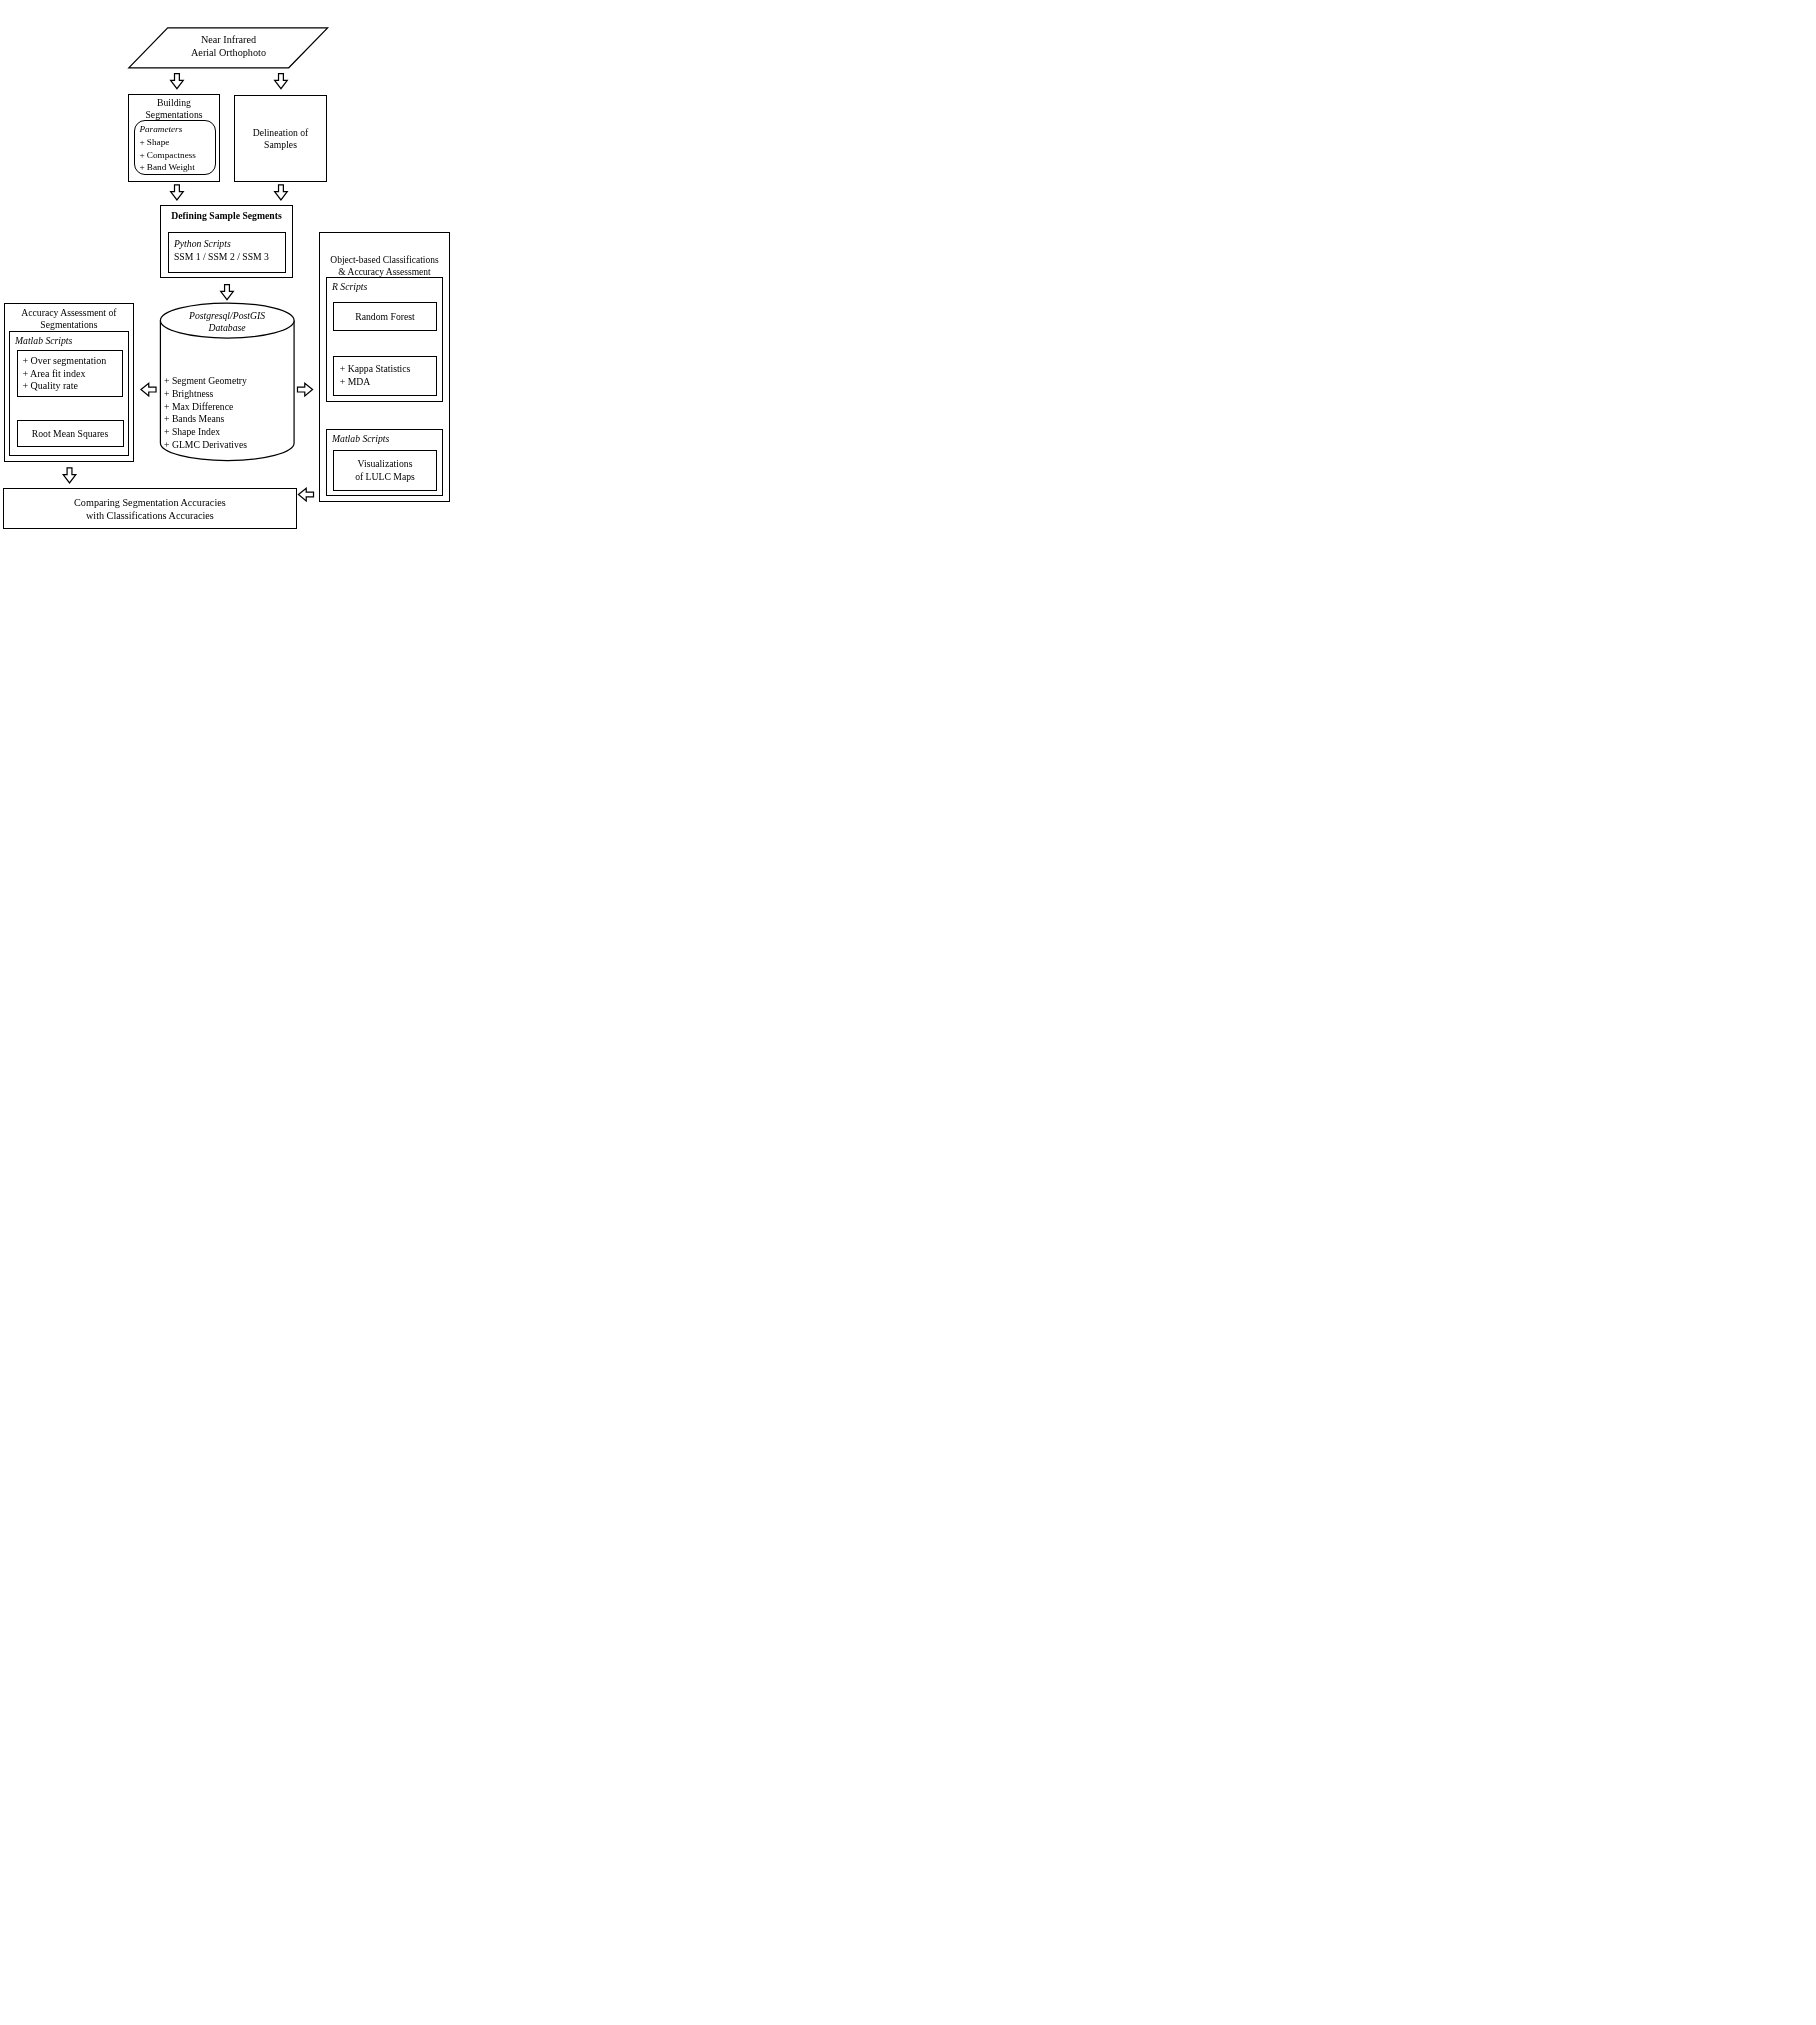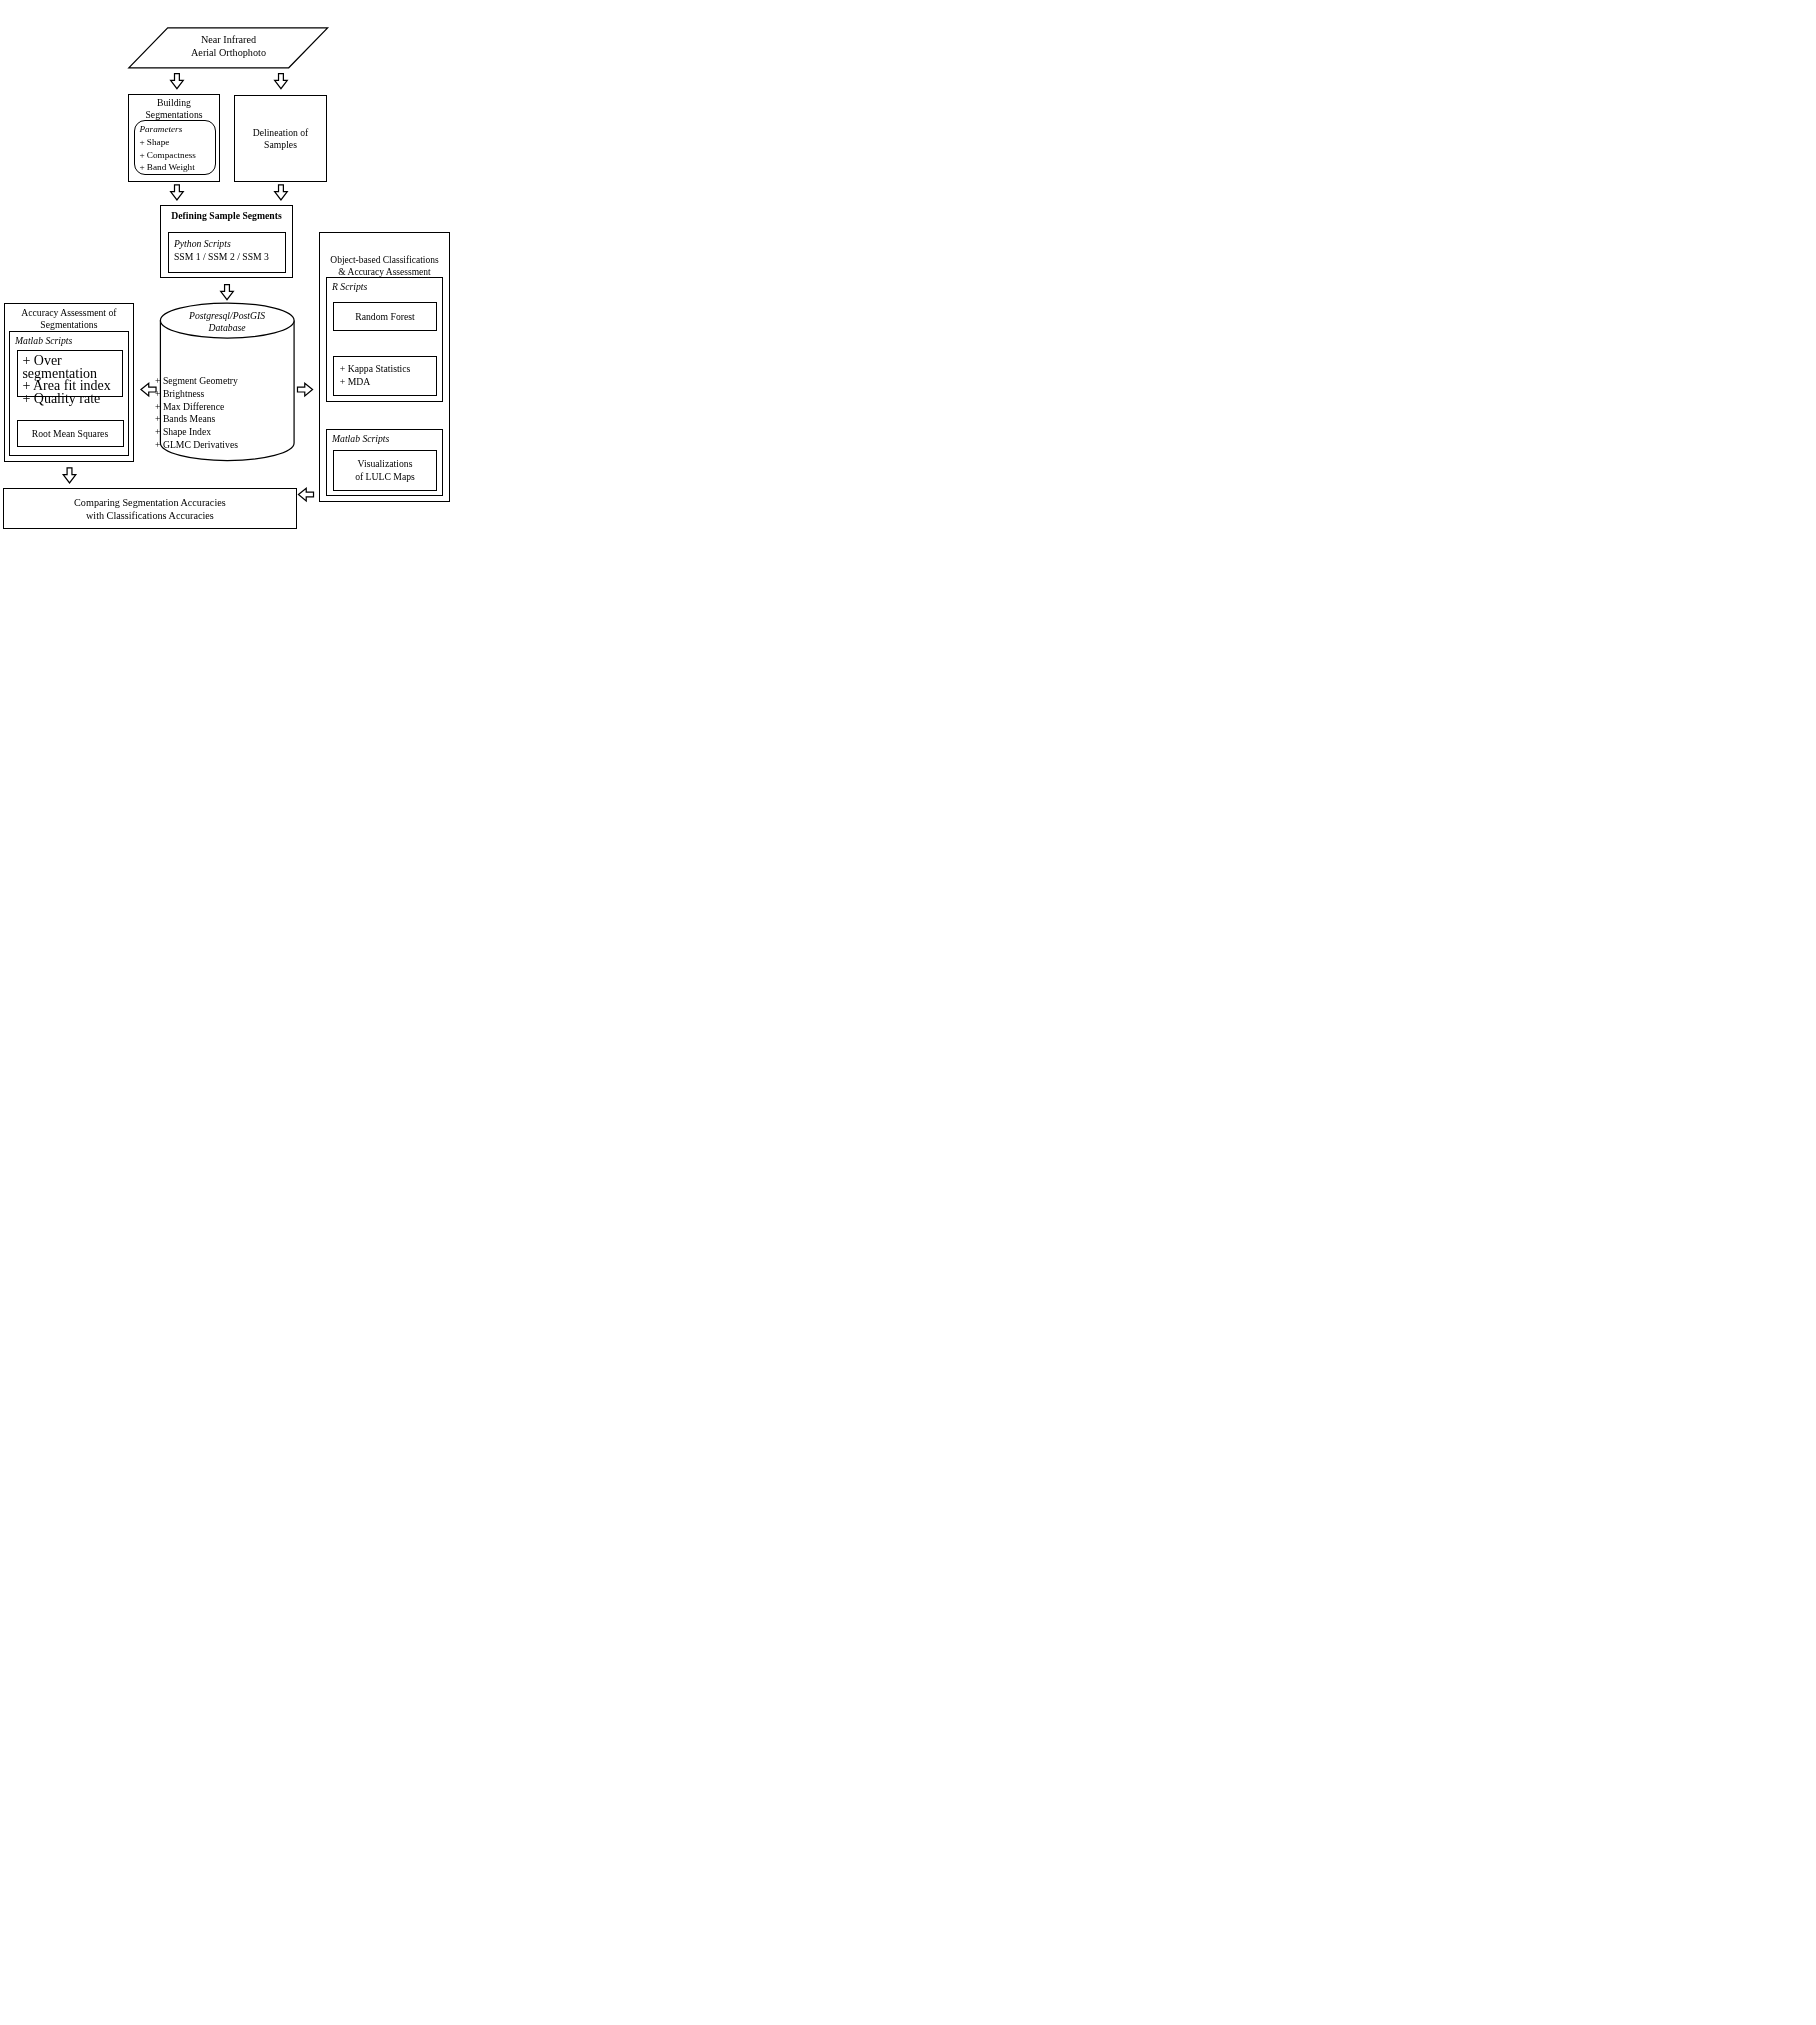--- a/index.html
+++ b/index.html
@@ -75,38 +75,38 @@
   </div>
   <div class="box t20" style="left:168px;top:207px;width:118px;height:41px;padding:3.9px 4.9px;line-height:13.6px;">
     <div class="italic">Python Scripts</div>
     <div>SSM 1 / SSM 2 / SSM 3</div>
   </div>
 
   <div class="label center t20 italic" style="left:160px;top:285px;width:134px;line-height:11.7px;">
     <div>Postgresql/PostGIS</div>
     <div>Database</div>
   </div>
-  <div class="label t20" style="left:155px;top:350px;width:122px;line-height:12.8px;font-family:Liberation Serif, serif;">
+  <div class="label t20" style="left:164px;top:350px;width:122px;line-height:12.8px;font-family:Liberation Serif, serif;">
     <div>+ Segment Geometry</div>
     <div>+ Brightness</div>
     <div>+ Max Difference</div>
     <div>+ Bands Means</div>
     <div>+ Shape Index</div>
     <div>+ GLMC Derivatives</div>
   </div>
 
   <div class="box" style="left:3.9px;top:278px;width:130px;height:159px;">
     <div class="center t20" style="padding-top:3.4px;">
       <div>Accuracy Assessment of</div>
       <div>Segmentations</div>
     </div>
   </div>
   <div class="box" style="left:9.2px;top:306px;width:120px;height:125px;"></div>
   <div class="label italic t20" style="left:15px;top:310px;">Matlab Scripts</div>
-  <div class="box" style="left:16.5px;top:325px;width:106px;height:47px;padding:4.4px 0 0 4.9px;font-size:14px;line-height:12.4px;">
+  <div class="box" style="left:16.5px;top:325px;width:106px;height:47px;padding:4.4px 0 0 4.9px;font-size:10px;line-height:12.4px;">
     <div>+ Over segmentation</div>
     <div>+ Area fit index</div>
     <div>+ Quality rate</div>
   </div>
   <div class="box vcenter t20" style="left:16.5px;top:395px;width:107px;height:27px;">
     <div>Root Mean Squares</div>
   </div>
 
   <div class="box" style="left:319px;top:207px;width:131px;height:270px;">
     <div class="center" style="padding-top:21.4px;font-size:9.5px;line-height:12px;">

